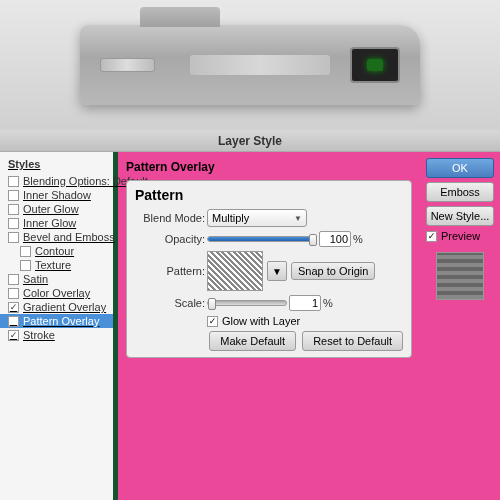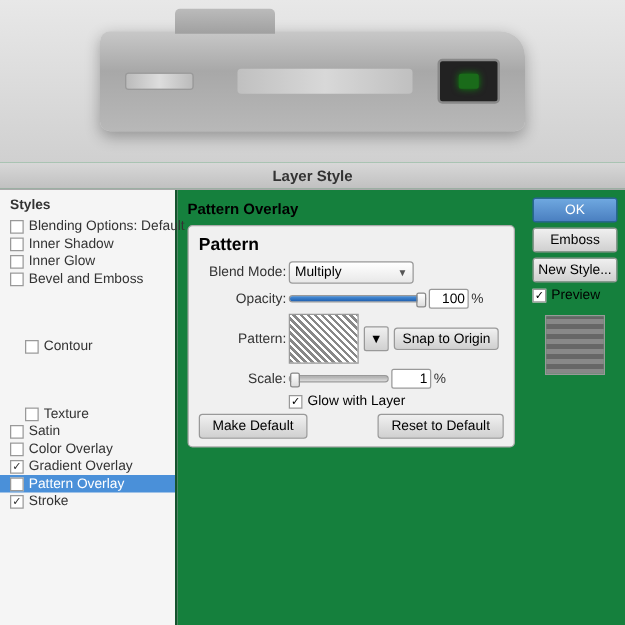--- a/index.html
+++ b/index.html
@@ -86,21 +86,21 @@
       width: 140px;
       height: 20px;
       background: linear-gradient(90deg, #c0c0c0, #d8d8d8, #c0c0c0);
       border-radius: 3px;
     }
 
     
     .dialog-wrapper {
       width: 500px;
       height: 370px;
-      background: #15803d;
+      background: #ec4899;
       position: relative;
       display: flex;
       flex-direction: column;
     }
 
     .dialog-titlebar {
       height: 22px;
       background: linear-gradient(180deg, #d8d8d8 0%, #c0c0c0 100%);
       border-bottom: 1px solid #aaa;
       display: flex;
@@ -111,25 +111,26 @@
       font-weight: bold;
     }
 
     .dialog-content {
       display: flex;
       flex: 1;
     }
 
     
     .sidebar {
-      width: 142px;
+      width: 118px;
       background: #f5f5f5;
-      border-right: 2px solid #14532d;
+      border-right: 5px solid #14532d;
       padding: 4px 0;
       flex-shrink: 0;
+      text-decoration: underline;
     }
 
     .sidebar-header {
       font-size: 11px;
       font-weight: bold;
       padding: 2px 8px 4px 8px;
       color: #333;
     }
 
     .sidebar-item {
@@ -143,21 +144,20 @@
       white-space: nowrap;
     }
 
     .sidebar-item.active {
       background: #4a90d9;
       color: white;
     }
 
     .sidebar-item.indented {
       padding-left: 20px;
-      margin-top: 40px;
     }
 
     .sidebar-checkbox {
       width: 11px;
       height: 11px;
       border: 1px solid #999;
       background: white;
       flex-shrink: 0;
       display: flex;
       align-items: center;
@@ -353,21 +353,21 @@
       display: flex;
       align-items: center;
       justify-content: center;
       font-size: 9px;
     }
 
     .bottom-buttons {
       display: flex;
       gap: 6px;
       margin-top: 4px;
-      justify-content: space-between;
+      justify-content: flex-end;
     }
 
     .action-btn {
       height: 20px;
       padding: 0 10px;
       border: 1px solid #999;
       background: linear-gradient(180deg, #f0f0f0, #d0d0d0);
       border-radius: 3px;
       cursor: pointer;
       font-size: 11px;
@@ -449,20 +449,24 @@
           <div class="sidebar-item">
             <div class="sidebar-checkbox"></div>
             <span>Blending Options: Default</span>
           </div>
           <div class="sidebar-item">
             <div class="sidebar-checkbox"></div>
             <span>Inner Shadow</span>
           </div>
           <div class="sidebar-item">
             <div class="sidebar-checkbox"></div>
+            <span>Outer Glow</span>
+          </div>
+          <div class="sidebar-item">
+            <div class="sidebar-checkbox"></div>
             <span>Inner Glow</span>
           </div>
           <div class="sidebar-item">
             <div class="sidebar-checkbox"></div>
             <span>Bevel and Emboss</span>
           </div>
           <div class="sidebar-item indented">
             <div class="sidebar-checkbox"></div>
             <span>Contour</span>
           </div>

